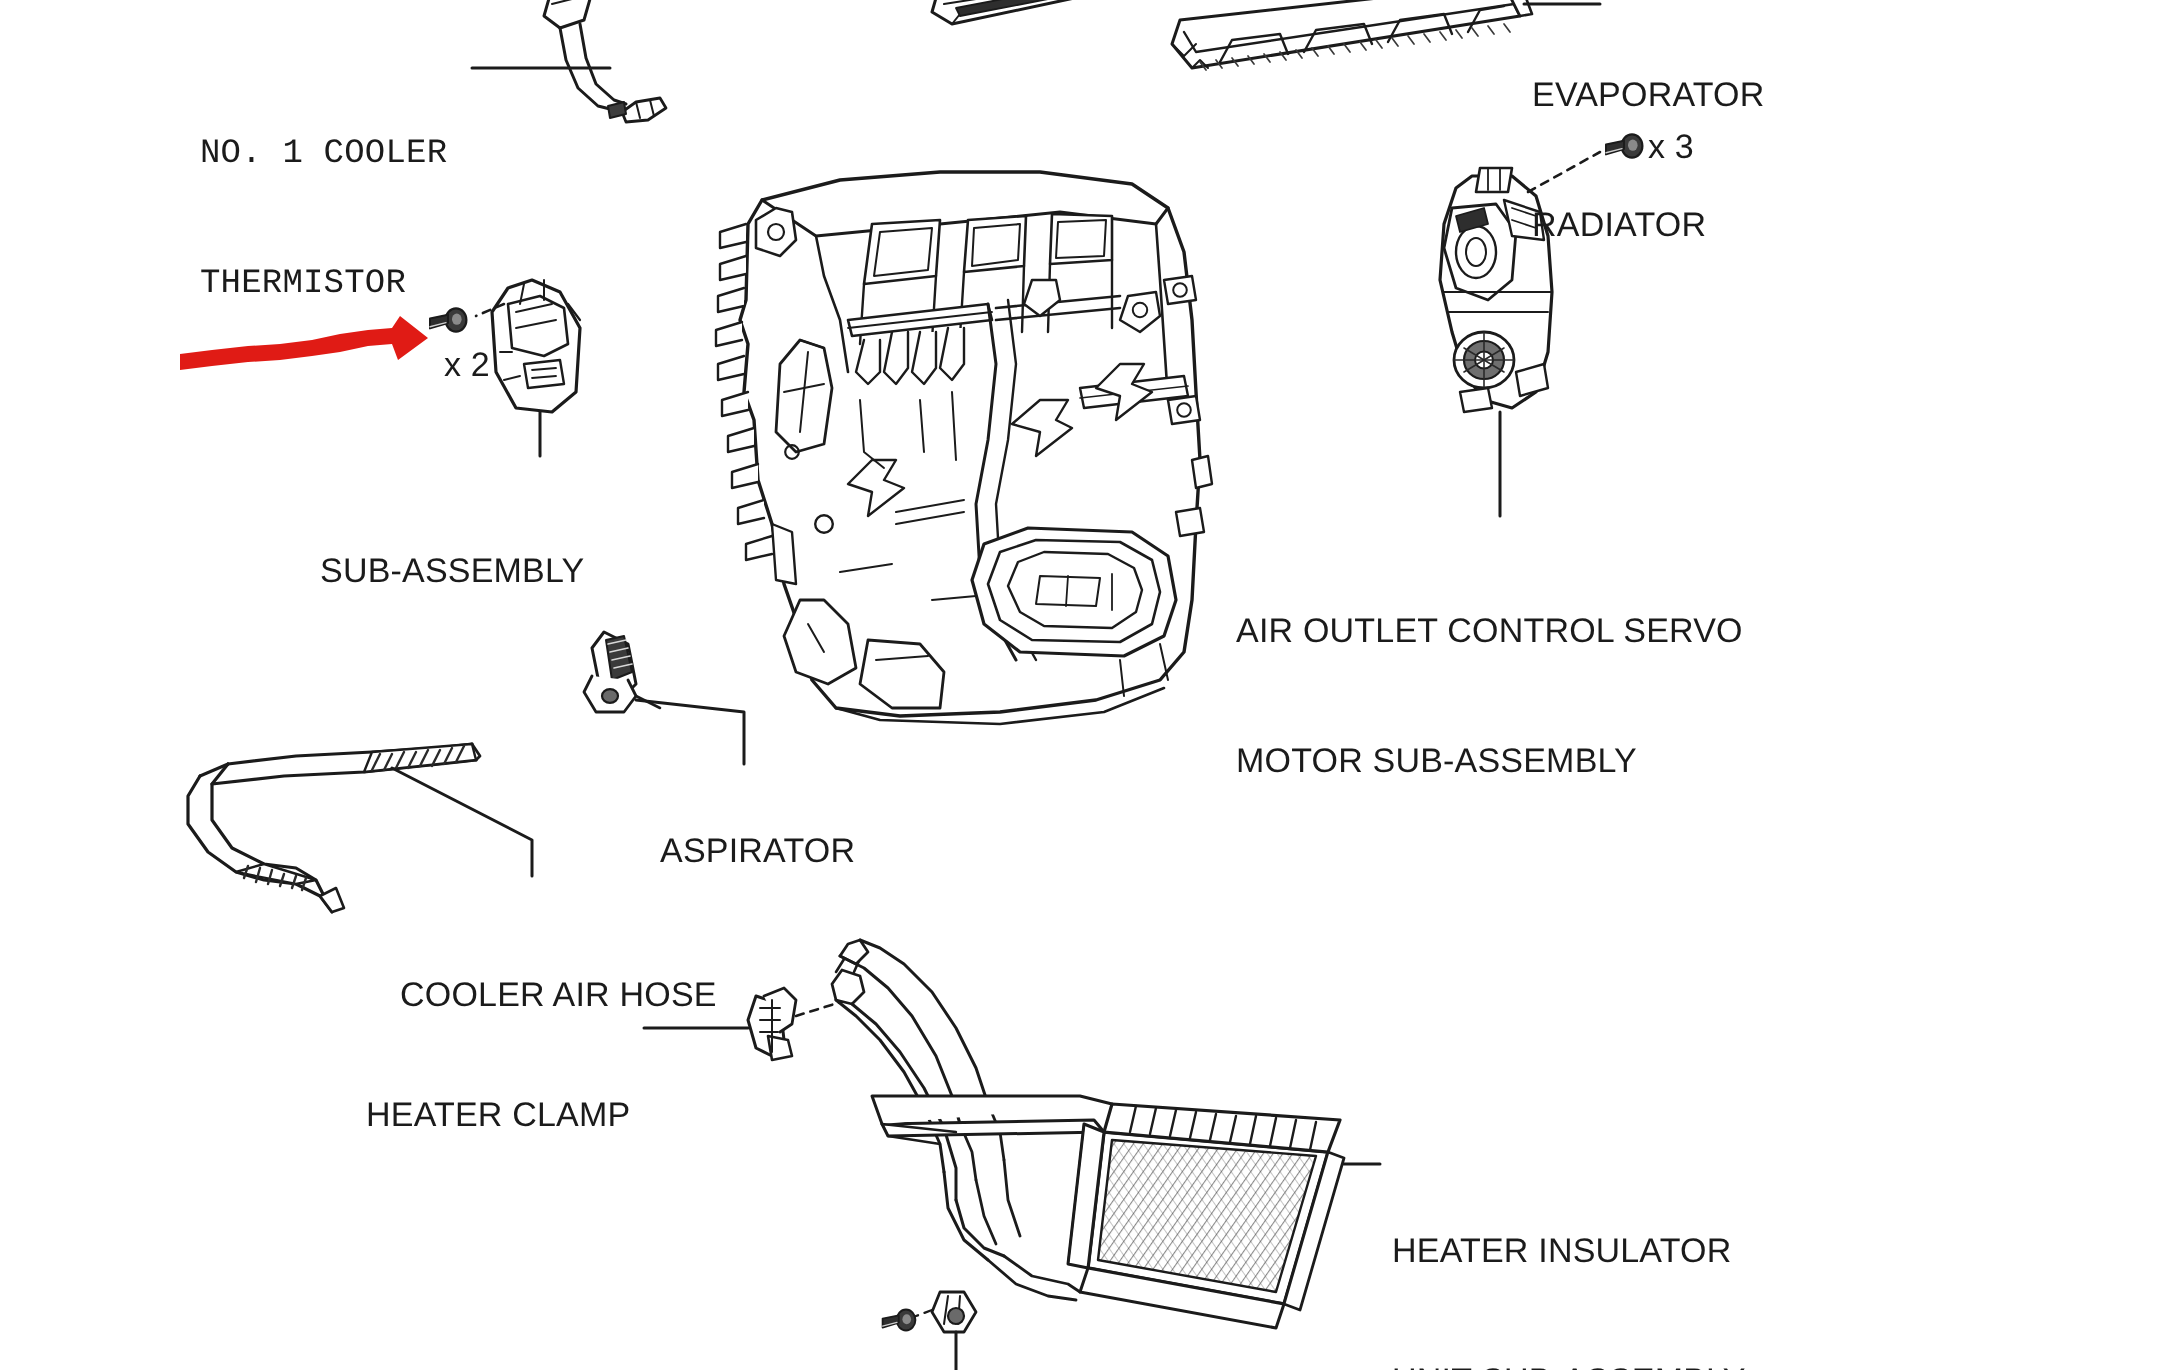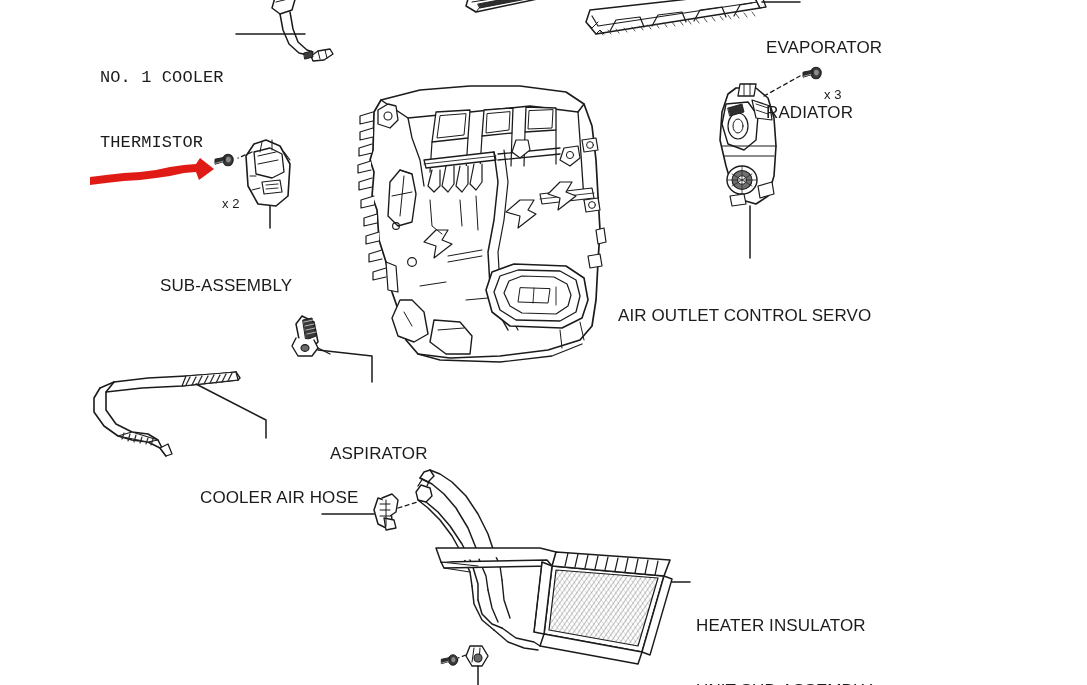--- a/index.html
+++ b/index.html
@@ -25,22 +25,21 @@
   .label {
     position: absolute;
     font-family: "Liberation Sans", sans-serif;
     font-size: 17px;
     line-height: 21.5px;
     color: #1b1b1b;
     letter-spacing: 0.1px;
     white-space: pre;
   }
   .label.qty {
-    font-size: 13px;
-    margin-top: 21px;
+    font-size: 17px;
   }
 </style>
 </head>
 <body>
 
 <div id="page">
 
   <svg id="art" viewBox="0 0 1087 685" xmlns="http://www.w3.org/2000/svg">
     <defs>
       <pattern id="radHatch" width="4" height="4" patternUnits="userSpaceOnUse" patternTransform="rotate(35)">
@@ -442,30 +441,34 @@
     <div>EVAPORATOR</div>
     <div>RADIATOR</div>
   </div>
 
   <div class="label" style="left:160px; top:232px;">
     <div>SUB-ASSEMBLY</div>
   </div>
 
   <div class="label" style="left:618px; top:262px;">
     <div>AIR OUTLET CONTROL SERVO</div>
-  </div>
-
-  <div class="label" style="left:330px; top:400px;text-align:right;">
+    <div>MOTOR SUB-ASSEMBLY</div>
+  </div>
+
+  <div class="label" style="left:330px; top:372px;text-align:right;">
     <div>ASPIRATOR</div>
   </div>
 
   <div class="label" style="left:200px; top:444px;">
     <div>COOLER AIR HOSE</div>
   </div>
 
+  <div class="label" style="left:183px; top:504px;">
+    <div>HEATER CLAMP</div>
+  </div>
 
   <div class="label" style="left:696px; top:572px;">
     <div>HEATER INSULATOR</div>
     <div>UNIT SUB-ASSEMBLY</div>
   </div>
 
   <div class="label qty" style="left:824px; top:63px;">x 3</div>
   <div class="label qty" style="left:222px; top:172px;">x 2</div>
 
 </div>

